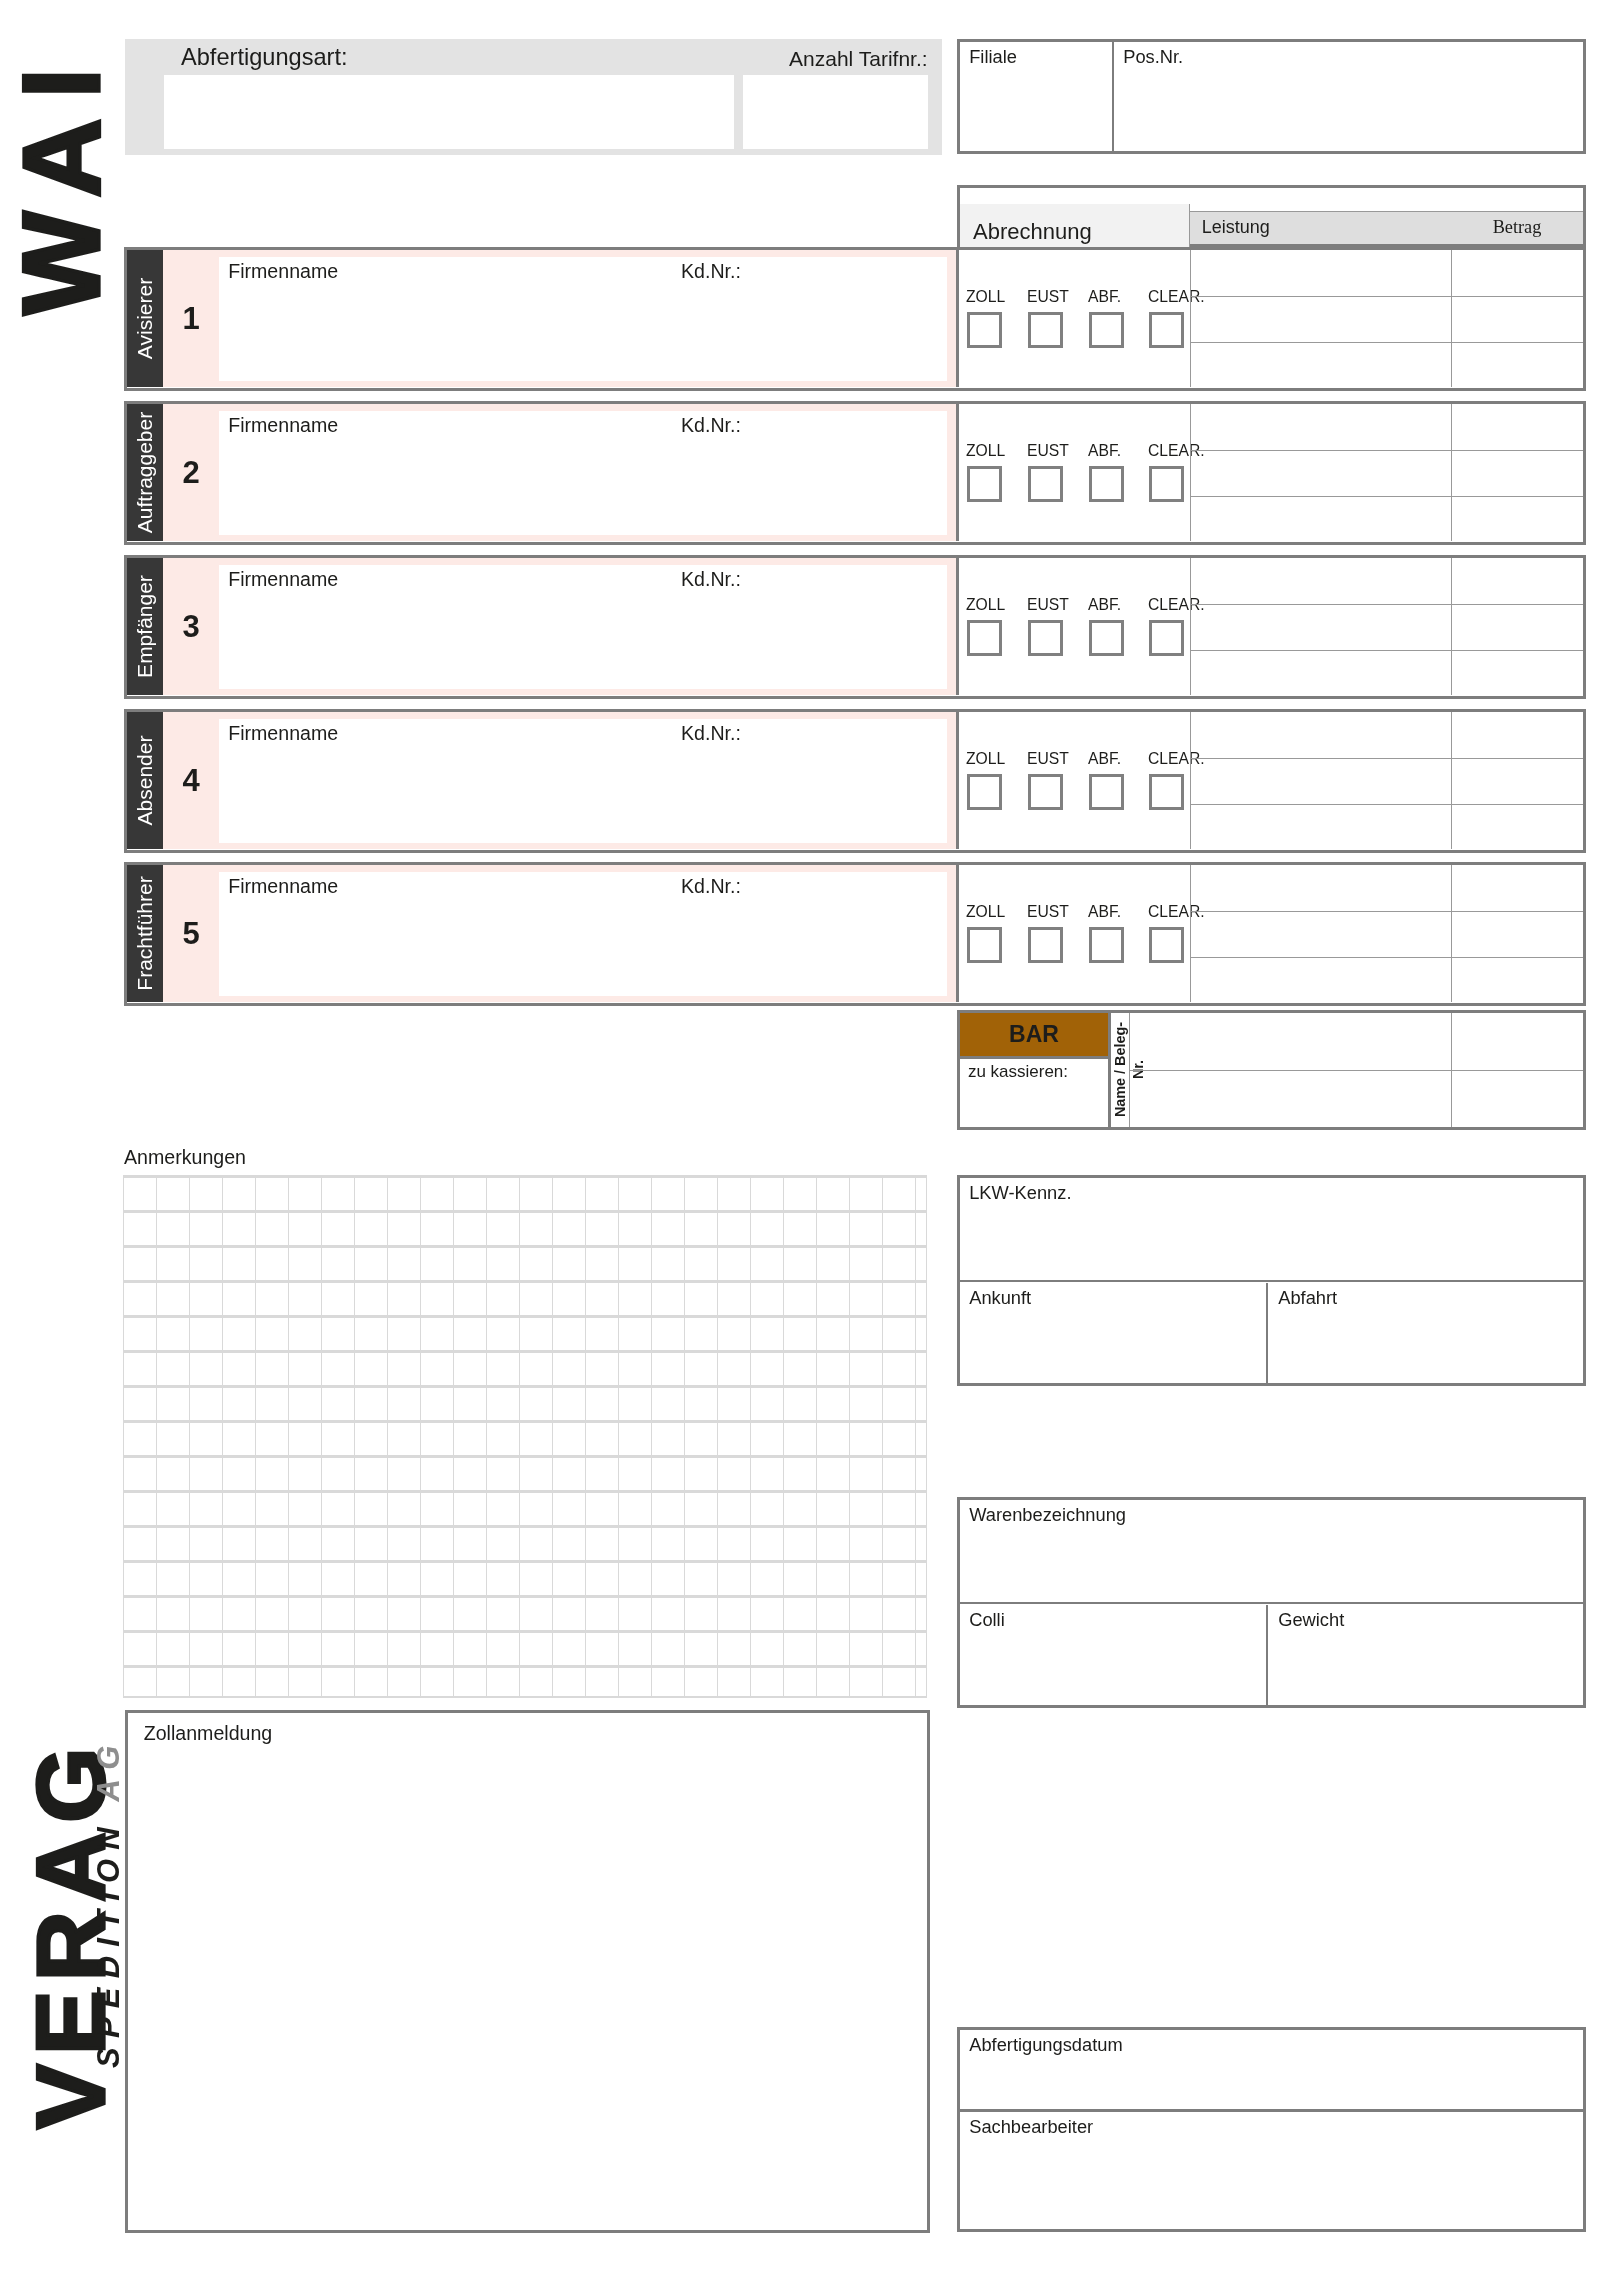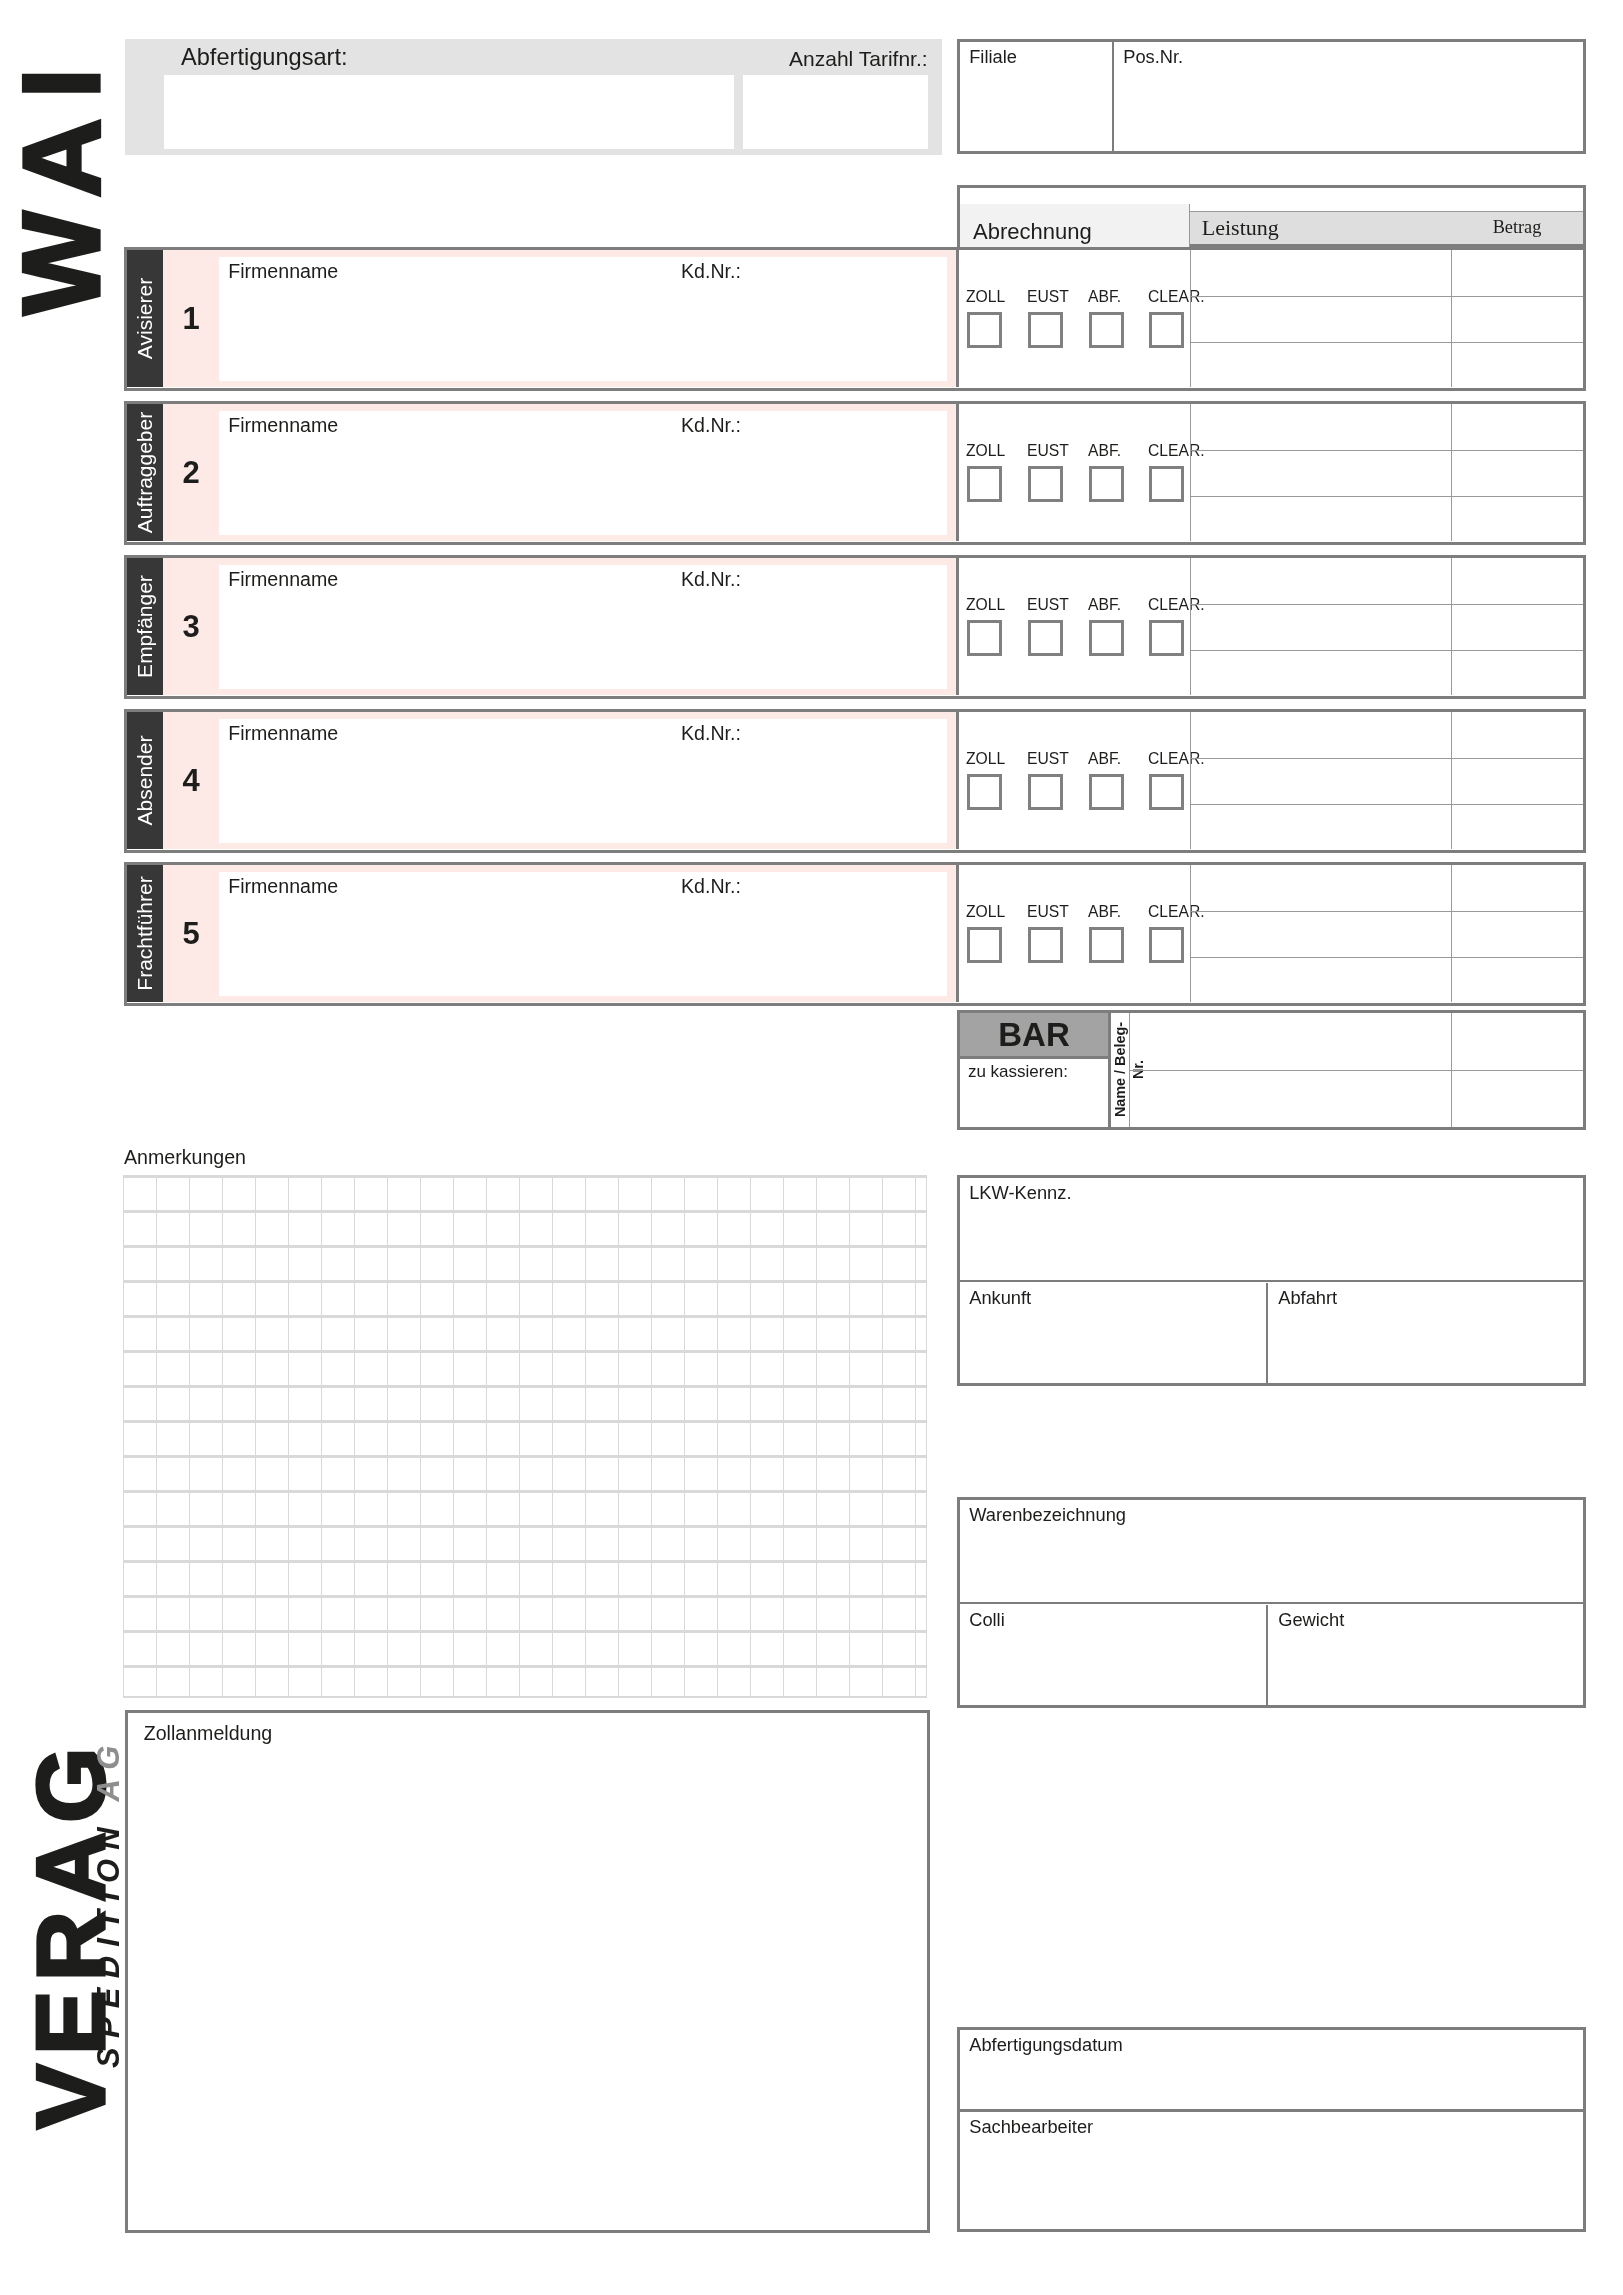--- a/index.html
+++ b/index.html
@@ -35,21 +35,21 @@
   .cell-label{position:absolute;left:9.2px;top:3.9px;font-size:18.3px;}
   .filiale-box{left:957px;top:39px;width:629px;height:115px;}
   .filiale-cell{position:absolute;left:0;top:0;width:152px;height:100%;border-right:2.6px solid #7d7d7d;}
   .posnr-cell{position:absolute;left:154px;top:0;right:0;height:100%;}
   
   .abr-header{left:957px;top:185px;width:629px;height:62px;}
   .abr-title-cell{position:absolute;left:0;top:16px;width:229px;height:100%;background:#f2f2f2;border-right:1.3px solid #999;}
   .abr-title{position:absolute;left:13px;top:0;line-height:56px;font-size:22px;}
   .leistung-cell{position:absolute;left:230px;bottom:0;width:300px;height:33px;background:#dedede;
     border-top:1.3px solid #999;border-right:1.3px solid #999;box-sizing:border-box;
-    font-size:22px;line-height:31px;padding-left:11.8px;font-family:Liberation Serif, serif;}
+    font-size:18px;line-height:31px;padding-left:11.8px;}
   .betrag-cell{position:absolute;left:491px;bottom:0;right:0;height:33px;background:#dedede;
     border-top:1.3px solid #999;box-sizing:border-box;font-size:18.3px;line-height:31px;text-align:center;font-family:Liberation Serif, serif;}
   
   .row-block{position:absolute;left:124px;width:1462px;height:144px;border:3.3px solid #7d7d7d;background:#fff;box-sizing:border-box;}
   .rb1{top:247px}.rb2{top:401px}.rb3{top:555px}.rb4{top:709px}.rb5{top:862px}
   .role-band{position:absolute;left:0;top:0;width:36px;height:137px;background:#373737;}
   .role-vlabel{position:absolute;left:0;top:137px;width:137px;height:36px;line-height:36px;
     transform:rotate(-90deg);transform-origin:0 0;color:#fff;font-size:21px;text-align:center;}
   .pink-panel{position:absolute;left:36px;top:0;width:793px;height:137px;background:#fdeae6;}
   .party-num{position:absolute;left:36px;top:0;width:56px;height:137px;font-size:31px;font-weight:bold;
@@ -63,23 +63,23 @@
   .hthin{position:absolute;left:1063px;right:0;height:1.3px;background:#999;}
   .h1{top:46px}.h2{top:92px}
   .check-col{position:absolute;top:7.9px;width:37px;margin-top:30px;}
   .cc1{left:839px}.cc2{left:900px}.cc3{left:961px}.cc4{left:1021px}
   .check-label{font-size:15.7px;height:21px;white-space:nowrap;}
   .checkbox{width:29.4px;height:29.4px;border:3.3px solid #808080;margin:3.3px auto 0;background:#fff;}
   .leistung-col{position:absolute;left:1065px;top:0;width:259px;height:137px;}
   .betrag-col{position:absolute;left:1325px;top:0;width:131px;height:137px;}
   
   .bar-block{left:957px;top:1010px;width:629px;height:120px;}
-  .bar-cell{position:absolute;left:0;top:0;width:148px;height:43px;background:#a3a3a3;
+  .bar-cell{position:absolute;left:0;top:0;width:148px;height:43px;background:#a16207;
     border-right:3.3px solid #7d7d7d;border-bottom:3.3px solid #7d7d7d;
-    font-size:33px;font-weight:bold;text-align:center;line-height:43px;}
+    font-size:23px;font-weight:bold;text-align:center;line-height:43px;}
   .kass-cell{position:absolute;left:0;top:46px;width:148px;bottom:0;border-right:3.3px solid #7d7d7d;background:#fff;}
   .kass-label{position:absolute;left:7.9px;top:2.6px;font-size:17px;}
   .name-strip{position:absolute;left:151px;top:0;width:18.3px;bottom:0;border-right:1.3px solid #999;}
   .name-vlabel{position:absolute;left:151px;top:113px;width:113px;height:18.3px;line-height:18.3px;
     transform:rotate(-90deg);transform-origin:0 0;font-size:14.4px;font-weight:bold;text-align:center;}
   .bar-h{position:absolute;left:169px;right:0;top:57px;height:1.3px;background:#999;}
   .bar-v{position:absolute;left:491px;top:0;bottom:0;width:1.3px;background:#999;}
   .bar-cells-top{position:absolute;left:171px;top:0;right:0;height:57px;}
   .bar-cells-bottom{position:absolute;left:171px;top:58px;right:0;bottom:0;}
   

